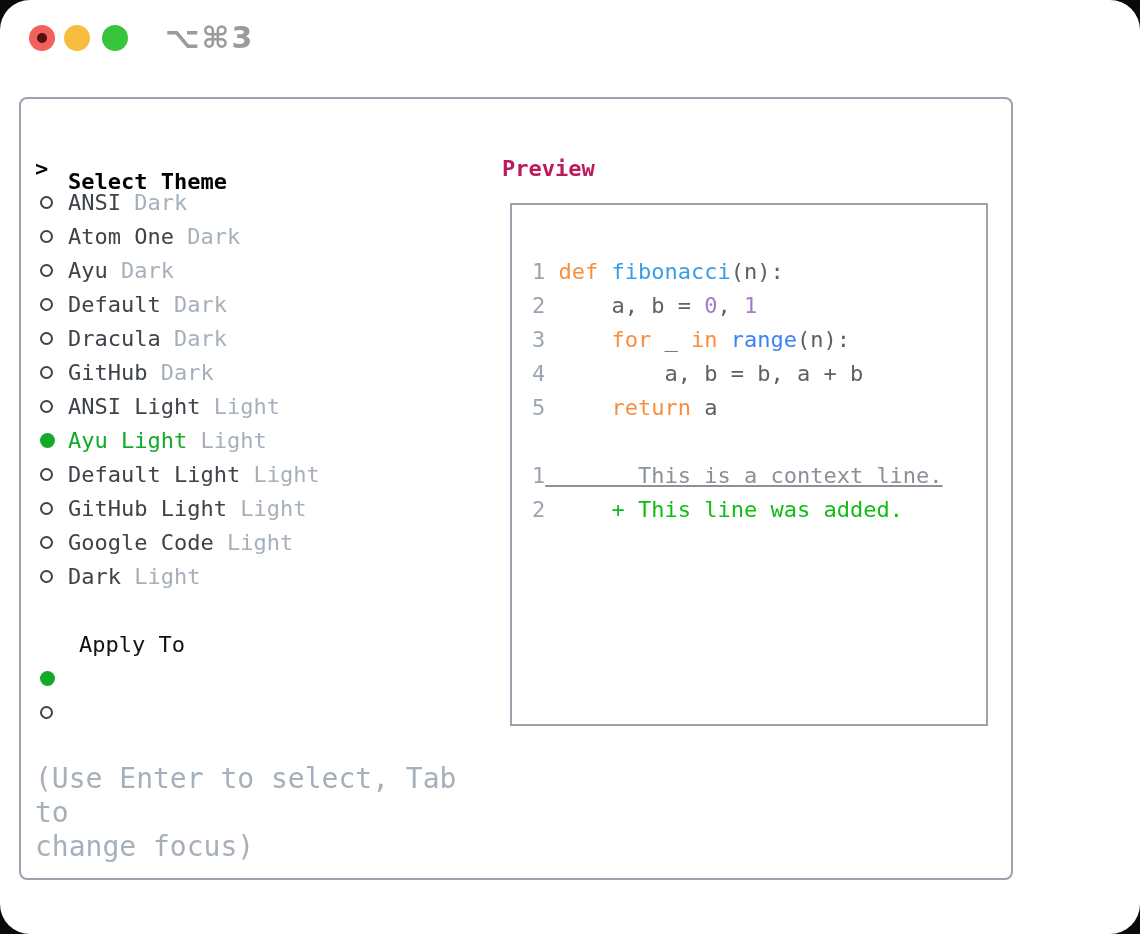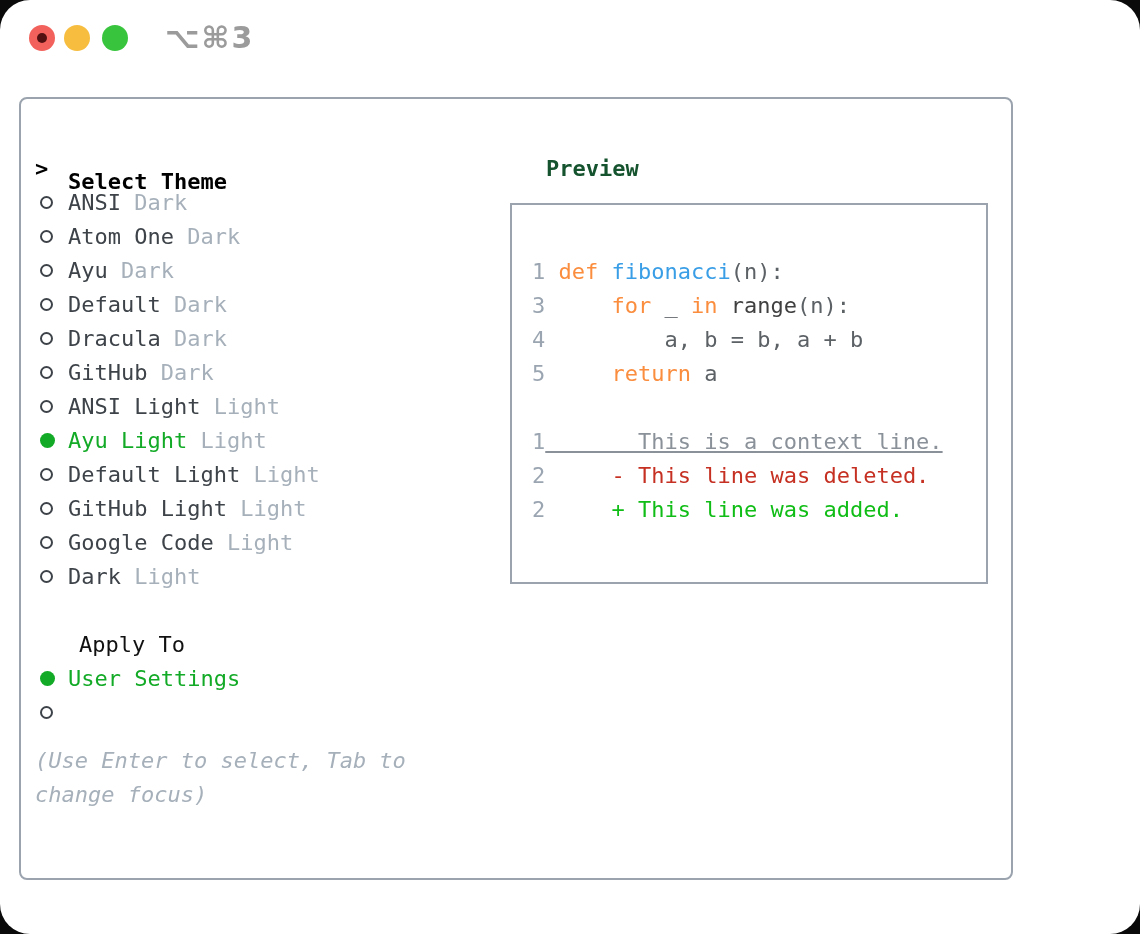--- a/index.html
+++ b/index.html
@@ -37,30 +37,30 @@
   .marker .circle.filled{border:none;width:15px;height:15px;background:var(--accent);}
   .prompt{width:33px;flex:none;font-weight:bold;color:#000;}
   .title-text{font-weight:bold;color:#000;margin-top:26px;}
   .name{color:var(--item);}
   .name.selected{color:var(--accent);text-align:center;}
   .variant{color:var(--muted);}
   .theme-list{position:absolute;left:14px;top:52px;}
   .apply-section{position:absolute;left:14px;top:528px;}
   .apply-title{margin-left:44px;color:#111;}
   .help{
-    position:absolute;left:14px;top:645px;width:440px;
-    font-size:22px;line-height:34px;color:var(--muted);white-space:pre-wrap;font-style:italic;
+    position:absolute;left:14px;top:663px;width:440px;
+    font-size:28px;line-height:34px;color:var(--muted);white-space:pre-wrap;
   }
   
   .preview-title{
     position:absolute;left:481px;top:52px;height:34px;display:flex;align-items:center;
-    font-size:22px;font-weight:bold;color:#14532d;margin-left:44px;
+    font-size:22px;font-weight:bold;color:#be185d;
   }
   .preview-box{
-    position:absolute;left:489px;top:104px;width:478px;height:381px;
+    position:absolute;left:489px;top:104px;width:478px;height:523px;
     border:2px solid var(--border);background:#fff;box-sizing:border-box;
     overflow:hidden;
     padding-left:48px;
   }
   .code{position:absolute;left:20px;top:50px;}
   .code pre{
     margin:0;height:34px;line-height:34px;font-size:22px;
     font-family:"DejaVu Sans Mono","Liberation Mono",monospace;
   }
   .code .lnum{color:var(--lnum);}
@@ -97,36 +97,36 @@
         <div class="row"><span class="marker"><span class="circle"></span></span><span class="name">GitHub Light</span><span class="variant"> Light</span></div>
         <div class="row"><span class="marker"><span class="circle"></span></span><span class="name">Google Code</span><span class="variant"> Light</span></div>
         <div class="row"><span class="marker"><span class="circle"></span></span><span class="name">Dark</span><span class="variant"> Light</span></div>
       </div>
 
     <div class="apply-section">
       <div class="row">
         <span class="apply-title">Apply To</span>
       </div>
 
-    <div class="row"><span class="marker"><span class="circle filled"></span></span><span class="name selected">User Settings</span></div>
+    <div class="row"><span class="marker"><span class="circle filled"></span></span></div>
         <div class="row"><span class="marker"><span class="circle"></span></span></div>
       </div>
 
     <div class="help">(Use Enter to select, Tab to
 change focus)</div>
 
     <div class="preview-title">Preview</div>
 
     <div class="preview-box">
       <div class="code">
           <pre><span class="lnum">1</span><span style="color: rgb(92, 97, 102);"> </span><span style="color: rgb(250, 141, 62);">def</span><span style="color: rgb(92, 97, 102);"> </span><span style="color: rgb(57, 158, 230);">fibonacci</span><span style="color: rgb(92, 97, 102);">(n):</span></pre>
-          <pre><span class="lnum">3</span><span style="color: rgb(92, 97, 102);">     </span><span style="color: rgb(250, 141, 62);">for</span><span style="color: rgb(92, 97, 102);"> _ </span><span style="color: rgb(250, 141, 62);">in</span><span style="color: rgb(92, 97, 102);"> </span><span style="color: #404040;">range</span><span style="color: rgb(92, 97, 102);">(n):</span></pre>
+          <pre><span class="lnum">2</span><span style="color: rgb(92, 97, 102);">     a, b = </span><span style="color: rgb(163, 122, 204);">0</span><span style="color: rgb(92, 97, 102);">, </span><span style="color: rgb(163, 122, 204);">1</span></pre>
+          <pre><span class="lnum">3</span><span style="color: rgb(92, 97, 102);">     </span><span style="color: rgb(250, 141, 62);">for</span><span style="color: rgb(92, 97, 102);"> _ </span><span style="color: rgb(250, 141, 62);">in</span><span style="color: rgb(92, 97, 102);"> </span><span style="color: #3b82f6;">range</span><span style="color: rgb(92, 97, 102);">(n):</span></pre>
           <pre><span class="lnum">4</span><span style="color: rgb(92, 97, 102);">         a, b = b, a + b</span></pre>
           <pre><span class="lnum">5</span><span style="color: rgb(92, 97, 102);">     </span><span style="color: rgb(250, 141, 62);">return</span><span style="color: rgb(92, 97, 102);"> a</span></pre>
           <pre><span class="lnum"></span></pre>
           <pre><span class="lnum">1</span><span style="color: rgb(138, 145, 153); text-decoration: underline;">       This is a context line.</span></pre>
-          <pre><span class="lnum">2</span><span style="color: rgb(92, 97, 102);">     </span><span style="color: rgb(197, 48, 34);">- This line was deleted.</span></pre>
           <pre><span class="lnum">2</span><span style="color: rgb(92, 97, 102);">     </span><span style="color: rgb(16, 189, 22);">+ This line was added.</span></pre>
         </div>
     </div>
 
   </div>
 </div>
 
 </body></html>

